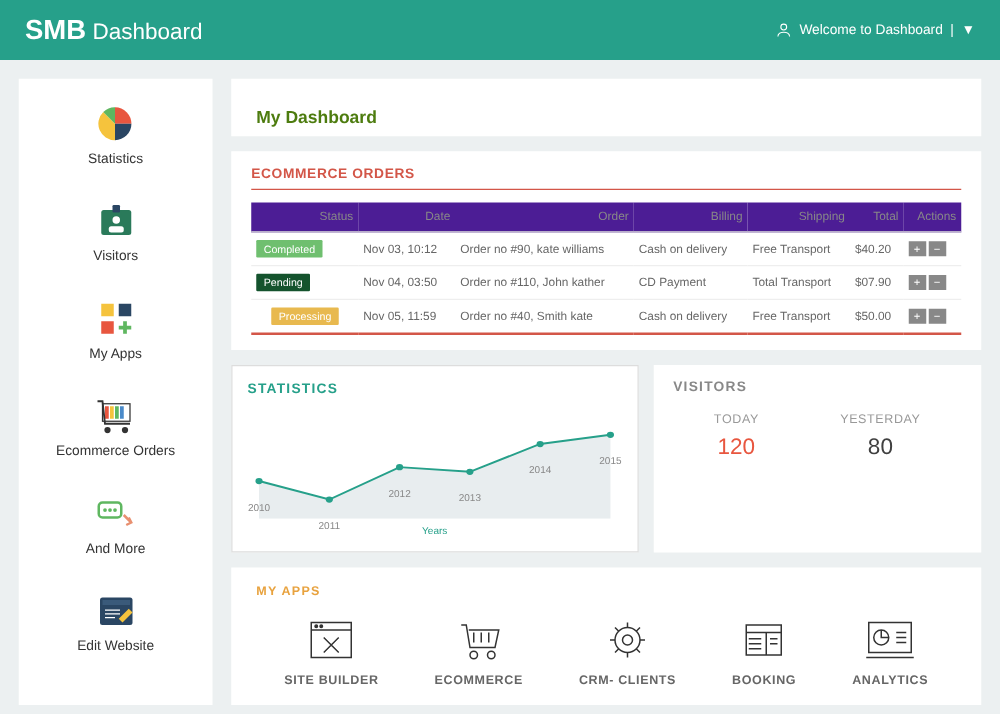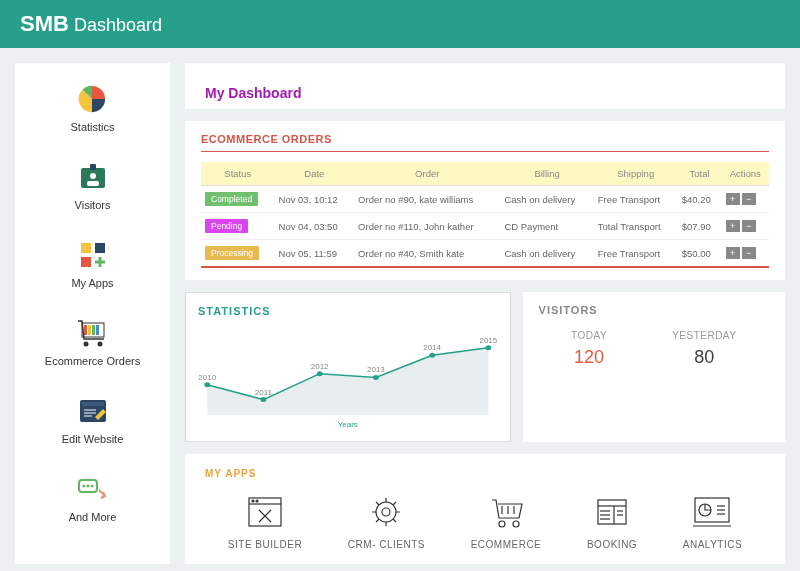--- a/index.html
+++ b/index.html
@@ -8,58 +8,67 @@
 .logo { color: #fff; font-size: 18px; }
 .logo b { font-weight: 900; font-size: 22px; }
 .welcome { color: #fff; font-size: 11px; display: flex; align-items: center; gap: 6px; }
 .welcome .user-icon { width: 14px; height: 14px; }
 .container { display: flex; padding: 15px; gap: 15px; }
 .sidebar { background: #fff; width: 155px; padding: 20px 0; display: flex; flex-direction: column; align-items: center; gap: 28px; }
 .sidebar-item { display: flex; flex-direction: column; align-items: center; gap: 6px; cursor: pointer; }
 .sidebar-item .icon-wrap { height: 32px; display: flex; align-items: center; justify-content: center; }
 .sidebar-item .label { font-size: 11px; color: #333; }
 .main { flex: 1; display: flex; flex-direction: column; gap: 12px; }
-.page-title { color: #a21caf; font-size: 14px; font-weight: bold; padding: 10px 4px 4px; background: #fff; }
+.page-title { color: #4d7c0f; font-size: 14px; font-weight: bold; padding: 10px 4px 4px; background: #fff; }
 .panel { background: #fff; padding: 12px 16px; }
 .section-title { font-size: 11px; font-weight: bold; letter-spacing: 0.5px; margin-bottom: 10px; }
 .orders-title { color: #d35648; border-bottom: 1px solid #d35648; padding-bottom: 6px; }
 table { width: 100%; border-collapse: collapse; font-size: 9.5px; }
-th { text-align: center; font-weight: normal; color: #888; padding: 6px 4px; border-bottom: 1px solid #ddd; background: #fef9c3; }
+th { text-align: right; font-weight: normal; color: #888; padding: 6px 4px; border-bottom: 1px solid #ddd; background: #4c1d95; }
 td { padding: 6px 4px; border-bottom: 1px solid #eee; color: #666; }
 .status-badge { display: inline-block; padding: 2px 6px; color: #fff; font-size: 8.5px; border-radius: 1px; }
 .status-Completed { background: #6fbf6f; }
-.status-Pending { background: #d946ef; }
-.status-Processing { background: #e8b94f; }
+.status-Pending { background: #14532d; }
+.status-Processing { background: #e8b94f; margin-left: 12px; }
 .action-btn { display: inline-block; width: 14px; height: 12px; background: #888; color: #fff; text-align: center; line-height: 12px; font-size: 9px; cursor: pointer; margin-right: 2px; }
 tbody tr:last-child td { border-bottom: 2px solid #d35648; }
 .row2 { display: flex; gap: 12px; }
 .stats-panel { flex: 1.3; border: 1px solid #ddd; padding: 12px; background: #fff; position: relative; }
 .stats-title { color: #26a08a; font-size: 11px; font-weight: bold; letter-spacing: 1px; margin-bottom: 8px; }
 .visitors-panel { flex: 1; background: #fff; padding: 12px 16px; }
 .visitors-title { color: #888; font-size: 11px; font-weight: bold; letter-spacing: 1px; margin-bottom: 14px; }
 .visitor-stats { display: flex; justify-content: space-around; text-align: center; }
 .vstat-label { font-size: 10px; color: #999; letter-spacing: 0.5px; margin-bottom: 6px; }
 .vstat-value { font-size: 18px; font-weight: 300; }
 .apps-panel { background: #fff; padding: 14px 20px; }
 .apps-title { color: #e8a23e; font-size: 10px; font-weight: bold; letter-spacing: 1px; margin-bottom: 14px; }
 .apps-row { display: flex; justify-content: space-around; text-align: center; }
 .app-item { display: flex; flex-direction: column; align-items: center; gap: 8px; cursor: pointer; }
 .app-icon { height: 38px; display: flex; align-items: center; }
-.app-label { font-size: 10px; color: #666; letter-spacing: 0.5px; }
+.app-label { font-size: 10px; color: #666; letter-spacing: 0.5px; font-weight: bold; }
 .chart-area { position: relative; height: 95px; }
-.chart-point-label { position: absolute; font-size: 8px; color: #888; transform: translate(-50%, -50%); }
+.chart-point-label { position: absolute; font-size: 8px; color: #888; transform: translate(-50%, -50%); margin-top: 29px; }
 .years-label { color: #26a08a; font-size: 8px; text-align: center; }
 </style>
 </head>
 <body>
 
 <div class="header">
   <div class="logo">
     <b>SMB</b>
     <span>Dashboard</span>
+  </div>
+  <div class="welcome">
+    <svg class="user-icon" viewBox="0 0 24 24" fill="none" stroke="#fff" stroke-width="1.5">
+        <circle cx="12" cy="8" r="4"></circle>
+        <path d="M4 21c0-4 4-6 8-6s8 2 8 6"></path>
+      </svg>
+    <span>Welcome to Dashboard</span>
+    <span>|</span>
+    <span>▼</span>
   </div>
 </div>
 
 <div class="container">
   <div class="sidebar" id="sidebar">
       <div class="sidebar-item">
         <div class="icon-wrap">
           <svg width="30" height="30" viewBox="0 0 32 32">
             <path d="M16 2 A14 14 0 0 1 30 16 L16 16 Z" fill="#e8563f"></path>
             <path d="M30 16 A14 14 0 0 1 16 30 L16 16 Z" fill="#2a4663"></path>
@@ -101,42 +110,42 @@
             <rect x="20" y="6" width="3" height="10" fill="#4a8ac9"></rect>
             <path d="M2 2h4l2 18h20" stroke="#333" fill="none" stroke-width="1.5"></path>
             <circle cx="10" cy="25" r="2.5" fill="#333"></circle>
             <circle cx="24" cy="25" r="2.5" fill="#333"></circle>
           </svg>
         </div>
         <div class="label">Ecommerce Orders</div>
       </div>
       <div class="sidebar-item">
         <div class="icon-wrap">
+          <svg width="30" height="22" viewBox="0 0 30 22">
+            <rect x="2" y="2" width="18" height="12" rx="3" fill="none" stroke="#5fb760" stroke-width="2"></rect>
+            <circle cx="7" cy="8" r="1.5" fill="#5fb760"></circle>
+            <circle cx="11" cy="8" r="1.5" fill="#5fb760"></circle>
+            <circle cx="15" cy="8" r="1.5" fill="#5fb760"></circle>
+            <path d="M22 12 L28 18 M24 20 L28 18 L26 14" stroke="#e89070" stroke-width="2" fill="none"></path>
+          </svg>
+        </div>
+        <div class="label">And More</div>
+      </div>
+      <div class="sidebar-item">
+        <div class="icon-wrap">
           <svg width="30" height="26" viewBox="0 0 30 26">
             <rect x="2" y="2" width="26" height="22" rx="2" fill="#2a4663"></rect>
             <rect x="4" y="4" width="22" height="4" fill="#3a5a7a"></rect>
             <line x1="6" y1="12" x2="18" y2="12" stroke="#fff"></line>
             <line x1="6" y1="15" x2="18" y2="15" stroke="#fff"></line>
             <line x1="6" y1="18" x2="14" y2="18" stroke="#fff"></line>
             <path d="M20 22 L28 14 L25 11 L17 19 Z" fill="#f5c33d"></path>
           </svg>
         </div>
         <div class="label">Edit Website</div>
-      </div>
-      <div class="sidebar-item">
-        <div class="icon-wrap">
-          <svg width="30" height="22" viewBox="0 0 30 22">
-            <rect x="2" y="2" width="18" height="12" rx="3" fill="none" stroke="#5fb760" stroke-width="2"></rect>
-            <circle cx="7" cy="8" r="1.5" fill="#5fb760"></circle>
-            <circle cx="11" cy="8" r="1.5" fill="#5fb760"></circle>
-            <circle cx="15" cy="8" r="1.5" fill="#5fb760"></circle>
-            <path d="M22 12 L28 18 M24 20 L28 18 L26 14" stroke="#e89070" stroke-width="2" fill="none"></path>
-          </svg>
-        </div>
-        <div class="label">And More</div>
       </div>
     </div>
 
   <div class="main">
     <div class="panel" style="padding-bottom:4px">
       <div class="page-title">My Dashboard</div>
     </div>
 
     <div class="panel">
       <div class="section-title orders-title">ECOMMERCE ORDERS</div>
@@ -225,39 +234,39 @@
                 <circle cx="8" cy="7" r="1" fill="#333"></circle>
                 <circle cx="12" cy="7" r="1" fill="#333"></circle>
                 <path d="M14 16l12 12M26 16l-12 12"></path>
               </svg>
             </div>
             <div class="app-label">SITE BUILDER</div>
           </div>
           <div class="app-item">
             <div class="app-icon">
               <svg width="40" height="36" viewBox="0 0 40 36" fill="none" stroke="#333" stroke-width="1.2">
-                <circle cx="20" cy="18" r="10"></circle>
-                <circle cx="20" cy="18" r="4"></circle>
-                <path d="M20 4v4M20 28v4M6 18h4M30 18h4M10 8l3 3M30 8l-3 3M10 28l3-3M30 28l-3-3"></path>
-              </svg>
-            </div>
-            <div class="app-label">CRM- CLIENTS</div>
-          </div>
-          <div class="app-item">
-            <div class="app-icon">
-              <svg width="40" height="36" viewBox="0 0 40 36" fill="none" stroke="#333" stroke-width="1.2">
                 <path d="M6 6h4l3 18h20l3-14H12"></path>
                 <circle cx="16" cy="30" r="3"></circle>
                 <circle cx="30" cy="30" r="3"></circle>
                 <line x1="16" y1="12" x2="16" y2="20"></line>
                 <line x1="22" y1="12" x2="22" y2="20"></line>
                 <line x1="28" y1="12" x2="28" y2="20"></line>
               </svg>
             </div>
             <div class="app-label">ECOMMERCE</div>
+          </div>
+          <div class="app-item">
+            <div class="app-icon">
+              <svg width="40" height="36" viewBox="0 0 40 36" fill="none" stroke="#333" stroke-width="1.2">
+                <circle cx="20" cy="18" r="10"></circle>
+                <circle cx="20" cy="18" r="4"></circle>
+                <path d="M20 4v4M20 28v4M6 18h4M30 18h4M10 8l3 3M30 8l-3 3M10 28l3-3M30 28l-3-3"></path>
+              </svg>
+            </div>
+            <div class="app-label">CRM- CLIENTS</div>
           </div>
           <div class="app-item">
             <div class="app-icon">
               <svg width="40" height="36" viewBox="0 0 40 36" fill="none" stroke="#333" stroke-width="1.2">
                 <rect x="6" y="6" width="28" height="24"></rect>
                 <line x1="6" y1="12" x2="34" y2="12"></line>
                 <line x1="22" y1="12" x2="22" y2="30"></line>
                 <line x1="8" y1="17" x2="18" y2="17"></line>
                 <line x1="8" y1="21" x2="18" y2="21"></line>
                 <line x1="8" y1="25" x2="18" y2="25"></line>

